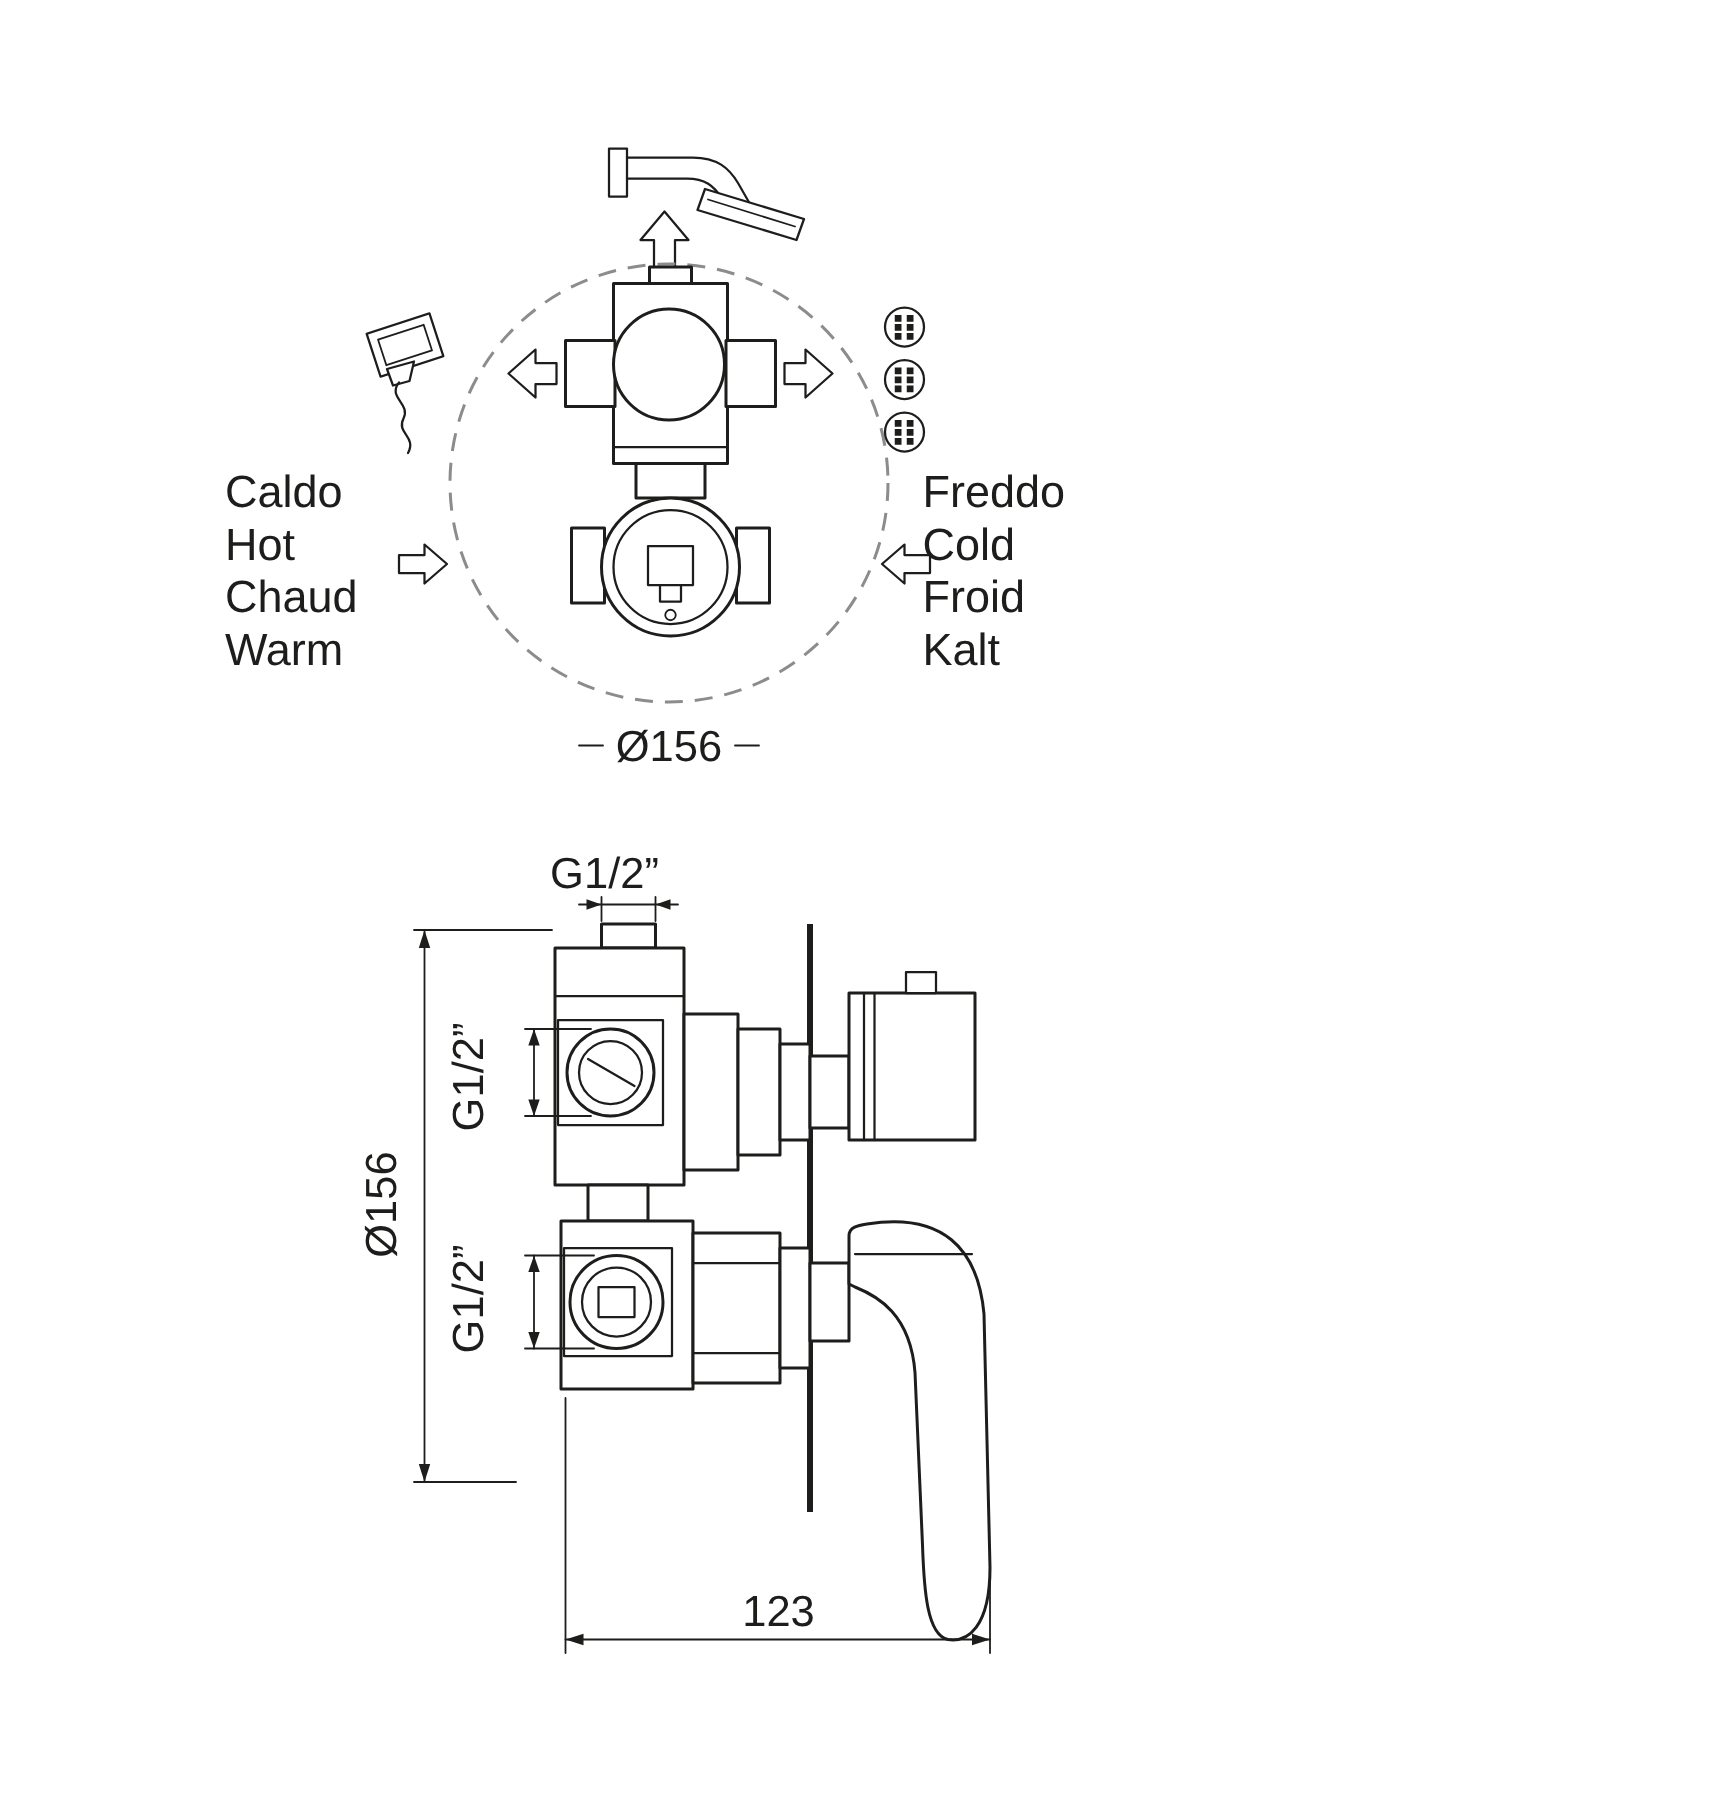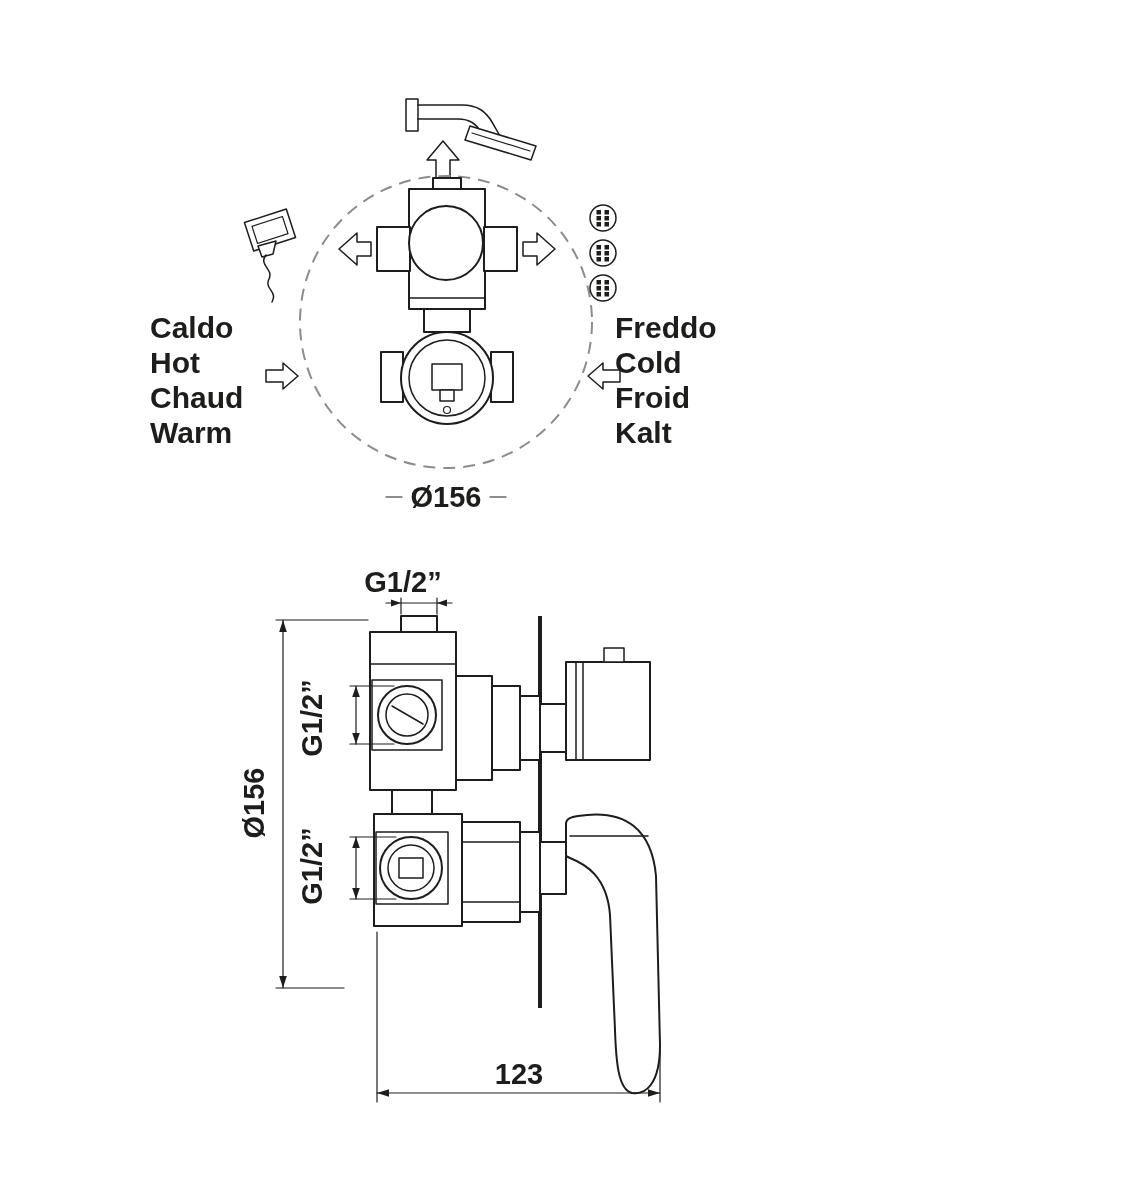--- a/index.html
+++ b/index.html
@@ -2,21 +2,20 @@
 <html><head>
 <meta charset="utf-8">
 <style>
   html, body { margin: 0; padding: 0; background: #ffffff; }
   .canvas {
     position: relative;
     width: 1139px;
     height: 1200px;
     background: #ffffff;
     overflow: hidden;
-    font-weight: bold;
   }
   svg { display: block; }
   .s15 { fill: none; stroke: #1d1d1b; stroke-width: 1.5; stroke-linecap: round; stroke-linejoin: round; }
   .s1  { fill: none; stroke: #1d1d1b; stroke-width: 1.2; stroke-linecap: round; stroke-linejoin: round; }
   .wf  { fill: #ffffff; stroke: #1d1d1b; stroke-width: 2; stroke-linejoin: round; }
   .wf15{ fill: #ffffff; stroke: #1d1d1b; stroke-width: 1.5; stroke-linejoin: round; }
   .thick { fill: none; stroke: #1d1d1b; stroke-width: 4; stroke-linecap: square; }
   .dash  { fill: none; stroke: #8c8c8c; stroke-width: 2; stroke-dasharray: 12 8; }
   .blk { fill: #1d1d1b; stroke: none; }
   text { font-family: "Liberation Sans", "DejaVu Sans", sans-serif; fill: #1d1d1b; }

